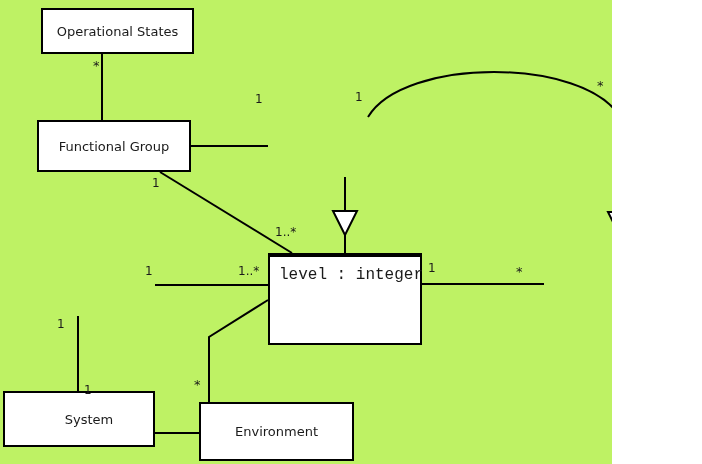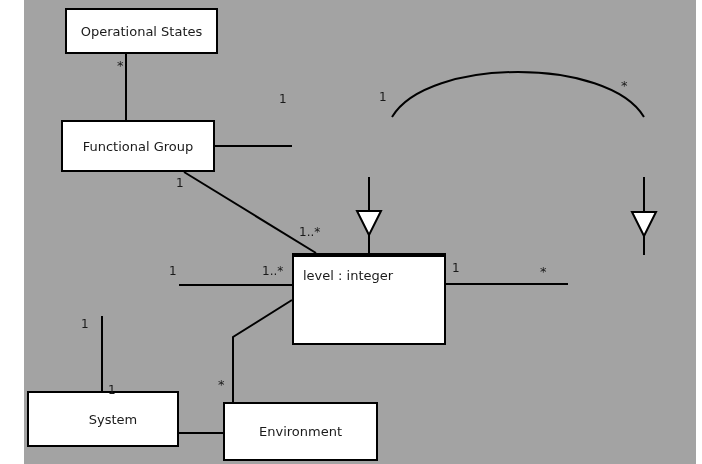--- a/index.html
+++ b/index.html
@@ -6,25 +6,24 @@
   html, body {
     margin: 0;
     padding: 0;
     background: #ffffff;
   }
   body {
     font-family: "DejaVu Sans", sans-serif;
   }
   #diagram-canvas {
     position: relative;
-    width: 672px;
+    width: 612px;
     height: 464px;
-    background: #a3a3a3;
+    background: #bef264;
     overflow: hidden;
-    margin-left: 24px;
   }
   #diagram-svg {
     position: absolute;
     left: 0;
     top: 0;
     width: 702px;
     height: 464px;
   }
   .uml-class {
     position: absolute;
@@ -43,26 +42,27 @@
     font-size: 13px;
     color: #1a1a1a;
     white-space: nowrap;
     padding: 0 6px;
   }
   .uml-attr-compartment {
     border-top: 2px solid #000000;
     display: flex;
     align-items: center;
     justify-content: flex-start;
-    font-size: 13px;
+    font-size: 16px;
     color: #1a1a1a;
     white-space: nowrap;
     padding: 4px 0 0 9px;
     height: 28px;
     flex: 0 0 28px;
+    font-family: Liberation Mono, monospace;
   }
   .mult-label {
     position: absolute;
     font-size: 12px;
     color: #1a1a1a;
     white-space: nowrap;
     z-index: 6;
     line-height: 1;
   }
   .mult-label.star {

